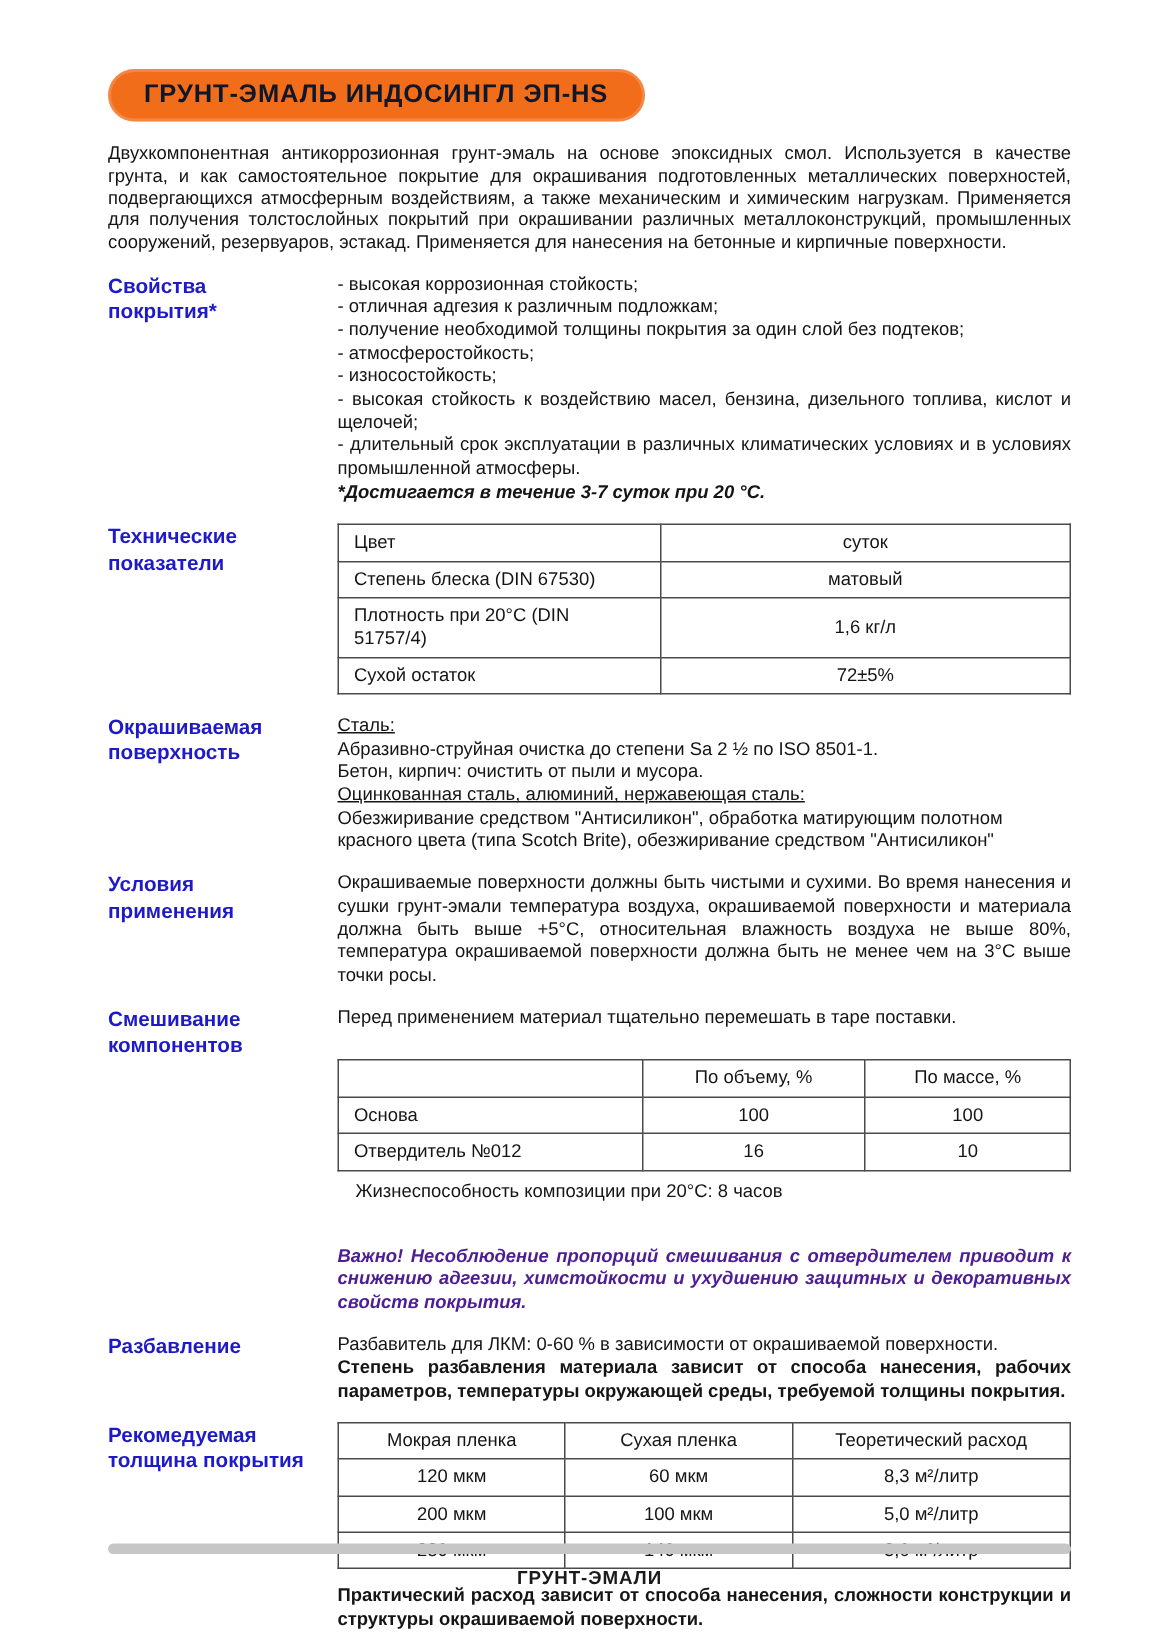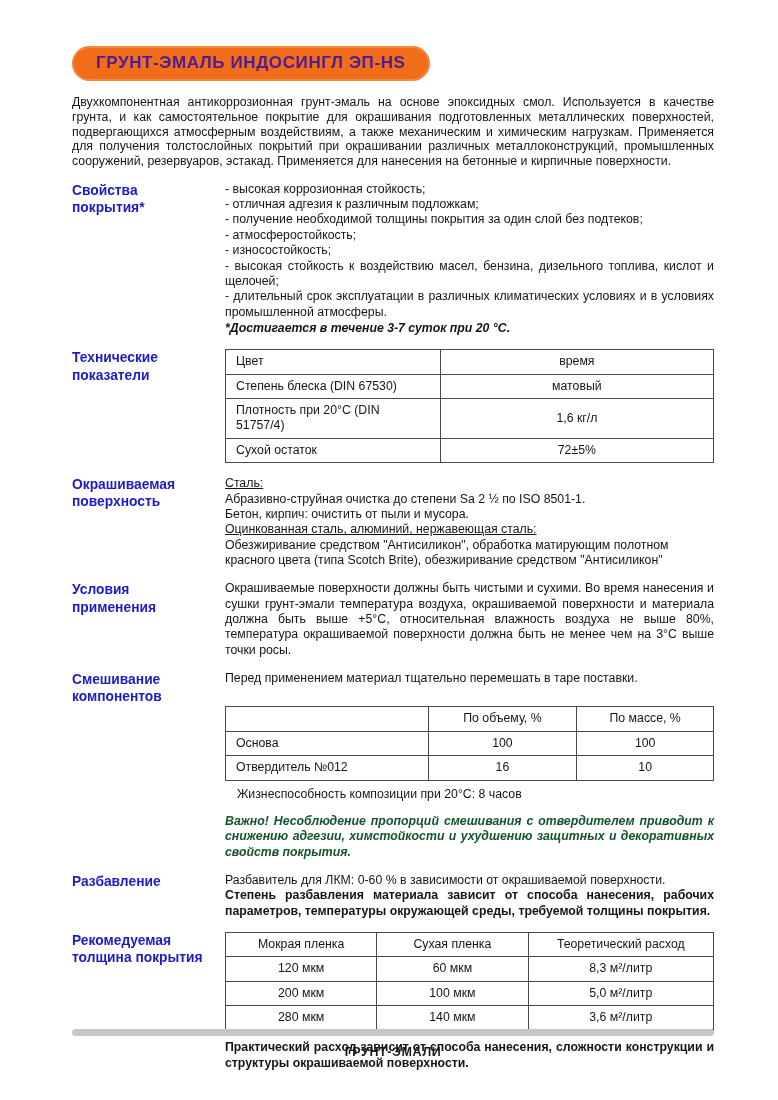--- a/index.html
+++ b/index.html
@@ -12,21 +12,21 @@
   }
   .page {
     position: relative;
     width: 778px; height: 1100px;
     padding: 46px 64px 0 72px;
     overflow: hidden;
   }
   .title-badge {
     display: inline-block;
     background: #f26d1a;
-    color: #4c1d95;
+    color: #0f172a;
     font-weight: bold;
     font-size: 17px;
     letter-spacing: 0.6px;
     padding: 7px 24px 8px 24px;
     border-radius: 19px;
     box-shadow: inset 0 0 0 2px rgba(255,255,255,0.18);
   }
   .intro {
     margin-top: 14px;
     font-size: 12.3px;
@@ -67,22 +67,22 @@
   .tech-col1 { width: 44%; }
   .mix-col1 { width: 41.5%; }
   .mix-col2 { width: 30.5%; }
   .thk-col1 { width: 31%; }
   .thk-col2 { width: 31%; }
   .underline { text-decoration: underline; }
   .justify { text-align: justify; }
   .mix-intro { margin-bottom: 20px; }
   .pot-life { margin-top: 6px; padding-left: 12px; }
   .warning {
-    margin-top: 12px;
-    color: #14532d;
+    margin-top: 28px;
+    color: #4c1d95;
     font-weight: bold;
     font-style: italic;
     text-align: justify;
   }
   .em-note { font-weight: bold; text-align: justify; }
   .thk-note { margin-top: 10px; }
   .footer {
     position: absolute;
     left: 72px; right: 64px;
     top: 1029px;
@@ -126,21 +126,21 @@
   </div>
 
   
   <div class="section">
     <div class="section-heading">Технические показатели</div>
     <div class="section-body">
       <table>
         <tbody>
             <tr>
           <td class="tech-col1">Цвет</td>
-          <td class="c">время</td>
+          <td class="c">суток</td>
         </tr>
         <tr>
           <td>Степень блеска (DIN 67530)</td>
           <td class="c">матовый</td>
         </tr>
         <tr>
           <td>Плотность при 20°С (DIN 51757/4)</td>
           <td class="c">1,6 кг/л</td>
         </tr>
         <tr>

